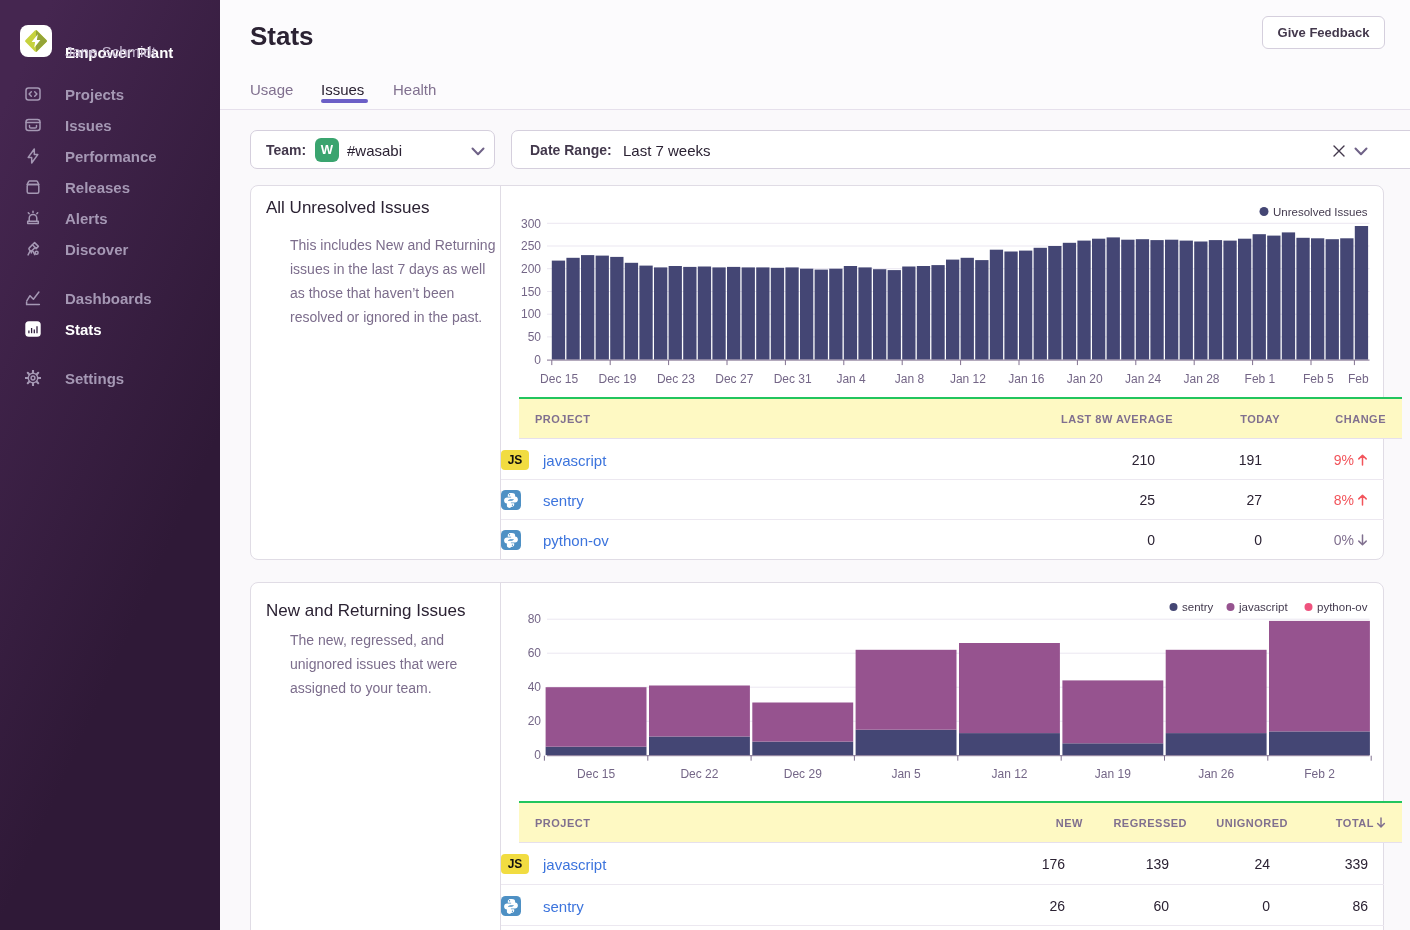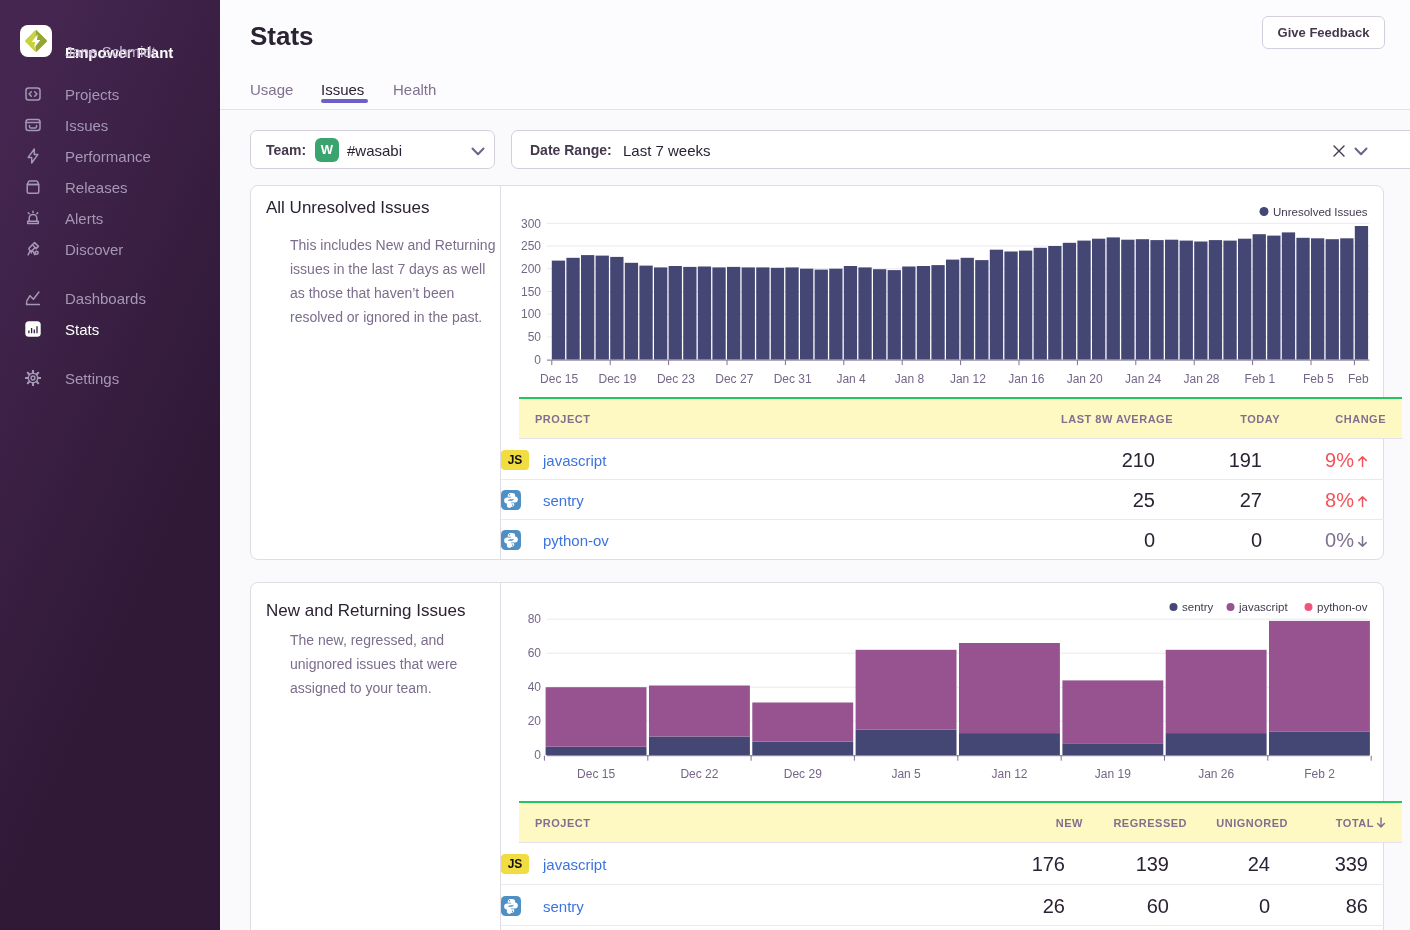--- a/index.html
+++ b/index.html
@@ -4,21 +4,21 @@
 <style>
 * { margin:0; padding:0; box-sizing:border-box; }
 html,body { width:1410px; height:930px; overflow:hidden; font-family:"Liberation Sans",sans-serif; background:#faf9fb; }
 #sidebar { position:absolute; left:0; top:0; width:220px; height:930px;
   background:linear-gradient(294.17deg,#2f1937 35%,#452650 92%); }
 #orglogo { position:absolute; left:20px; top:25px; width:32px; height:32px; background:#fff; border-radius:8px; }
 #orgname { position:absolute; left:65px; top:24px; color:#fff; font-size:15px; font-weight:bold; line-height:18px;margin-top:20px; }
 #orguser { position:absolute; left:65px; top:43px; color:#c2b4ce; font-size:15px; line-height:18px; }
 .nav { position:absolute; left:0; width:220px; height:30px; color:#a598b4; font-size:15px; }
 .nav .ic { position:absolute; left:25px; top:7px; width:16px; height:16px; }
-.nav .lb { position:absolute; left:65px; top:50%; transform:translateY(-50%); }
+.nav .lb { position:absolute; left:65px; top:50%; transform:translateY(-50%);font-weight:bold; }
 .nav.active { color:#ffffff; }
 #main { position:absolute; left:220px; top:0; width:1190px; height:930px; }
 #hdr { position:absolute; left:0; top:0; width:1190px; height:110px; background:#fcfbfd; border-bottom:1px solid #e6e0ec; }
 #h1 { position:absolute; left:30px; top:21px; font-size:26px; font-weight:bold; color:#2b2233; }
 #feedback { position:absolute; left:1042px; top:16px; width:123px; height:33px; background:#fff; border:1px solid #d5cfdd; border-radius:6px; font-size:13px; font-weight:bold; color:#43384c; text-align:center; line-height:31px; }
 .tab { position:absolute; top:81px; font-size:15px; color:#80708f; }
 .tab.active { color:#2b2233; }
 #tabline { position:absolute; left:101px; top:99px; width:47px; height:4px; background:#6c5fc7; border-radius:2px; }
 .selbox { position:absolute; top:130px; height:39px; background:#fff; border:1px solid #d5cfdd; border-radius:7px; }
 .blab { position:absolute; top:50%; transform:translateY(-50%); font-size:14px; font-weight:bold; color:#43384c; }
@@ -27,21 +27,21 @@
 .panel { position:absolute; left:30px; width:1134px; background:#fff; border:1px solid #e0dce5; border-radius:8px; }
 .pl-title { position:absolute; left:15px; font-size:17px; color:#2b2233; }
 .pl-desc { position:absolute; left:15px; width:218px; font-size:14px; line-height:24px; color:#7c6d8c;margin-left:24px; }
 .vdiv { position:absolute; left:249px; top:0; bottom:0; width:1px; background:#e0dce5; }
 .thead { position:absolute; left:268px; width:883px; background:#fef9c3; border-top:2px solid #22c55e; border-bottom:1px solid #e6e0ec; }
 .th { position:absolute; top:50%; transform:translateY(-50%); font-size:11px; font-weight:bold; letter-spacing:.5px; color:#80708f; }
 .trow { position:absolute; left:250px; width:883px; }
 .brd { position:absolute; left:0; right:0; bottom:0; height:1px; background:#ece8f0; }
 .picon { position:absolute; left:0; top:50%; transform:translateY(-50%); width:28px; height:20px; border-radius:4px; }
 .pname { position:absolute; left:42px; top:50%; transform:translateY(-50%); font-size:15px; color:#3c74dd; }
-.num { position:absolute; top:50%; transform:translateY(-50%); font-size:20px; color:#2b2233; }
+.num { position:absolute; top:50%; transform:translateY(-50%); font-size:14px; color:#2b2233; }
 .red { color:#f2545b; }
 .gray { color:#80708f; }
 </style>
 </head>
 <body>
 <div id="sidebar">
   <div id="orglogo"><svg viewBox="0 0 32 32" width="32" height="32">
 <path d="M14.9 5.6c.6-.6 1.6-.6 2.2 0l9.3 9.3c.6.6.6 1.6 0 2.2l-9.3 9.3c-.6.6-1.6.6-2.2 0L5.6 17.1c-.6-.6-.6-1.6 0-2.2z" fill="#c6d23e"></path>
 <path d="M16 4.9l10.4 10c.6.6.6 1.6 0 2.2L16 27.1V4.9z" fill="#94a437"></path>
 <path d="M17.8 9.3 11.6 17h3.5l-.9 5.7 6.2-7.7h-3.5z" fill="#fff"></path>

